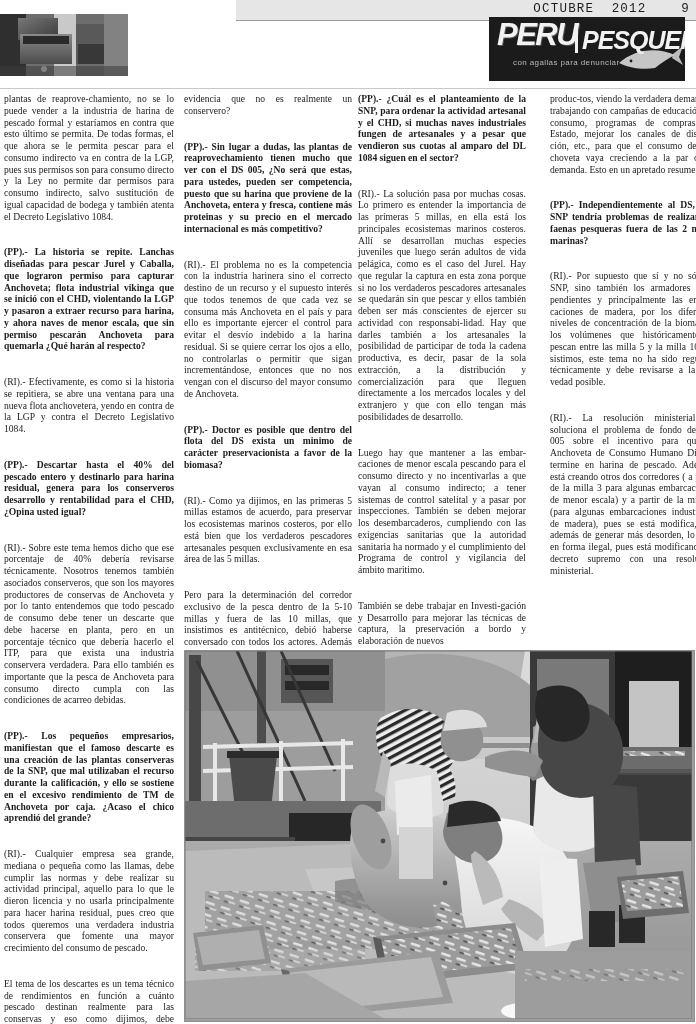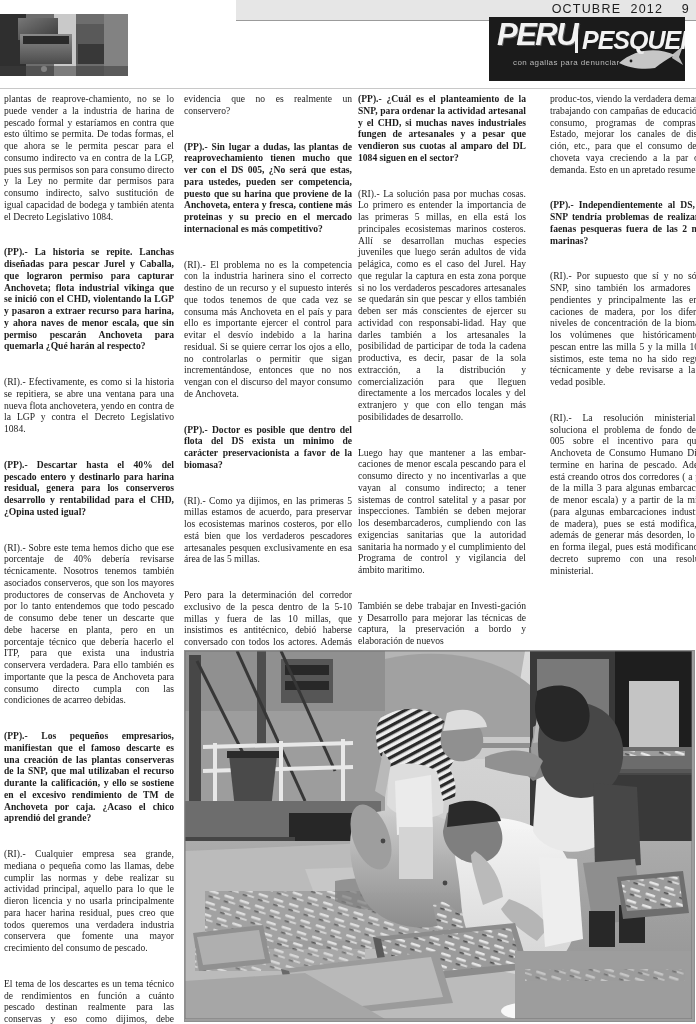--- a/index.html
+++ b/index.html
@@ -15,21 +15,21 @@
 
   
   .masthead{position:absolute;left:0;top:0;width:696px;height:78px;}
   .date-strip{
     position:absolute;left:236px;top:0;width:460px;height:20px;
     background:#e6e6e6;
     border-bottom:1px solid #9b9b9b;
   }
   .date-text{
     position:absolute;right:6px;top:2px;
-    font-family:Liberation Sans, sans-serif;
+    font-family:Liberation Mono, monospace;
     font-size:12.5px;letter-spacing:1.2px;color:#1d1d1d;
     white-space:nowrap;
     margin-left:6px;
   }
 
   .hdr-photo{
     position:absolute;left:0px;top:14px;width:128px;height:62px;
     overflow:hidden;background:#6a6a6a;
     filter:grayscale(1);
   }

